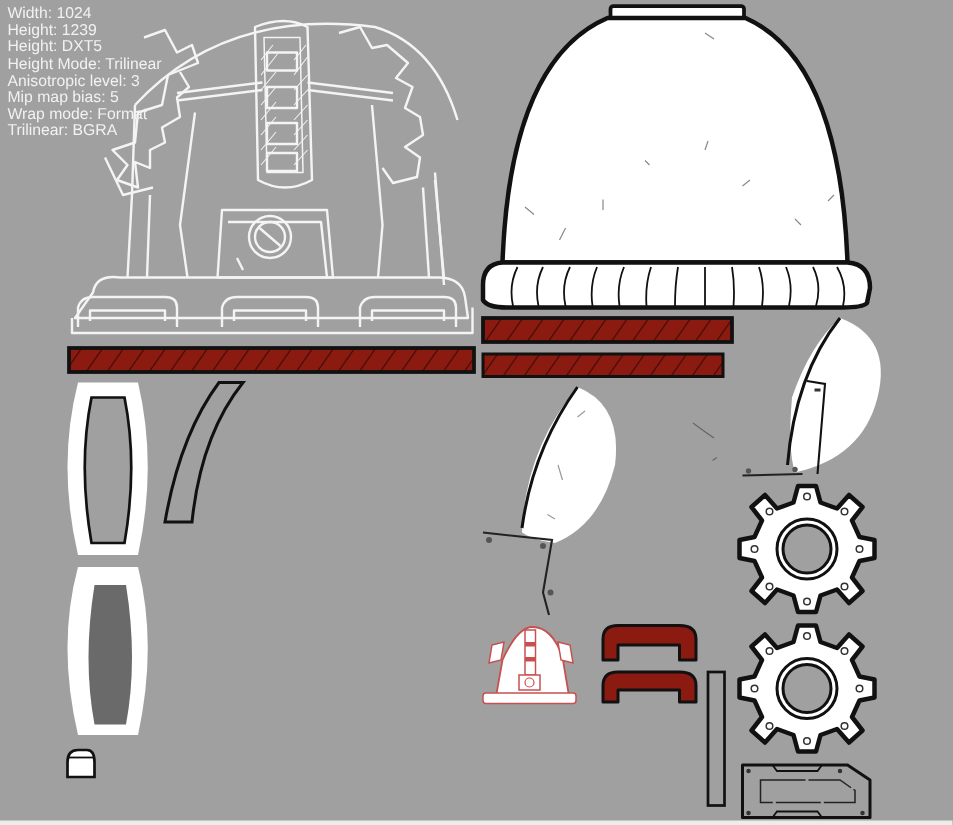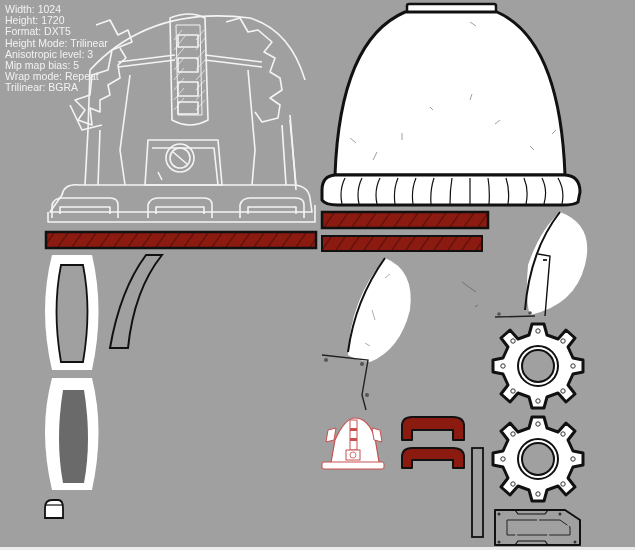--- a/index.html
+++ b/index.html
@@ -195,23 +195,23 @@
       <path d="M507 520 L560 520 L570 527 L570 535 L507 535 Z" fill="none" stroke="#222" stroke-width="1" stroke-dasharray="30 2"></path>
       <circle cx="499" cy="514" r="1.5" fill="#333"></circle>
         <circle cx="560" cy="514" r="1.5" fill="#333"></circle>
       <circle cx="499" cy="542" r="1.5" fill="#333"></circle>
         <circle cx="575" cy="542" r="1.5" fill="#333"></circle>
     </g>
   </svg>
 
   <div id="info">
     <div>Width: 1024</div>
-    <div>Height: 1720</div>
-    <div>Format: DXT5</div>
+    <div>Height: 1239</div>
+    <div>Height: DXT5</div>
     <div>Height Mode: Trilinear</div>
     <div>Anisotropic level: 3</div>
     <div>Mip map bias: 5</div>
-    <div>Wrap mode: Repeat</div>
+    <div>Wrap mode: Format</div>
     <div>Trilinear: BGRA</div>
   </div>
 </div>
 
 <div id="bottom-strip"></div>
 
 </body></html>

